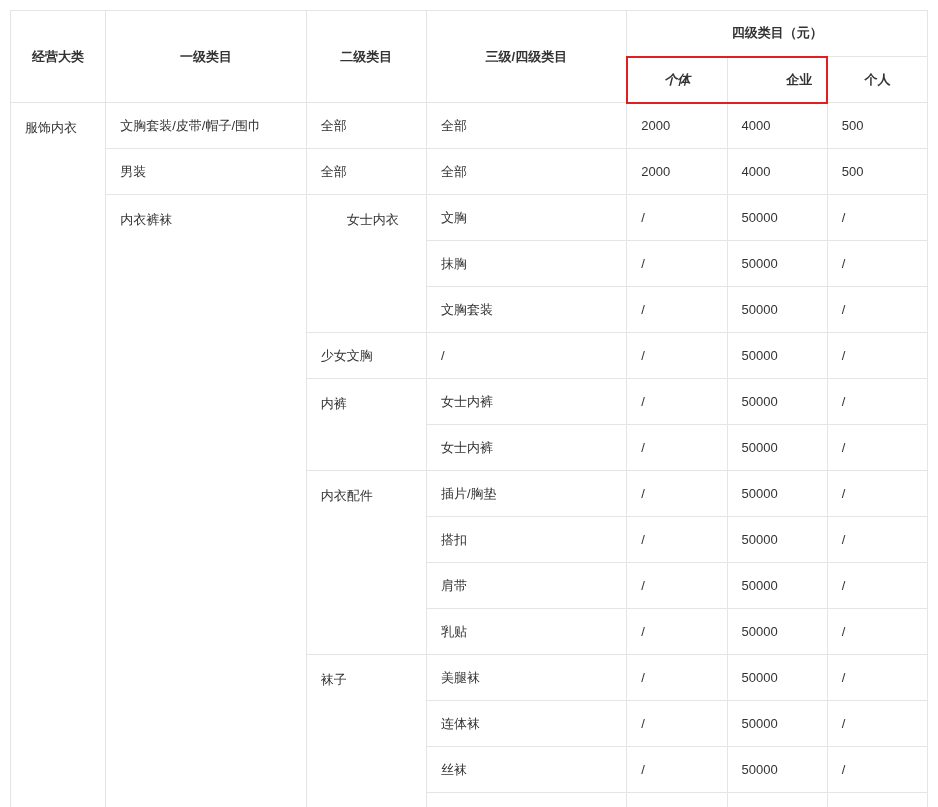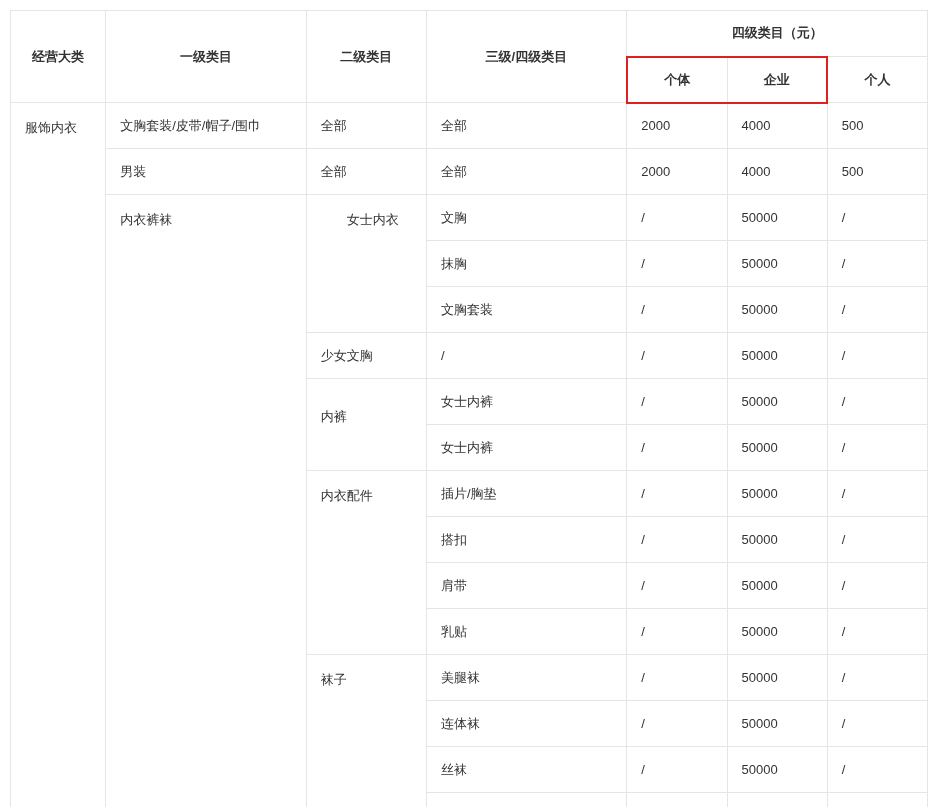--- a/index.html
+++ b/index.html
@@ -30,22 +30,22 @@
     text-align: center;
   }
   .col-major   { width: 95px; }
   .col-primary { width: 200px; }
   .col-second  { width: 120px; }
   .col-third   { width: 200px; }
   .col-p1, .col-p2, .col-p3 { width: 100px; }
   .hl {
     border: 2px solid #e02020 !important;
   }
-  .hl-left  { border-right: 1px solid #e5e5e5 !important; }
-  .hl-right { border-left:  1px solid #e5e5e5 !important; }
+  .hl-left  { border-right: 1px solid #e5e5e5 !important; font-style: italic; }
+  .hl-right { border-left:  1px solid #e5e5e5 !important; text-align: right; }
 </style>
 </head>
 <body>
 
 <table>
   <colgroup>
     <col class="col-major">
       <col class="col-primary">
       <col class="col-second">
     <col class="col-third">
@@ -106,21 +106,21 @@
         <td>/</td>
       </tr>
       <tr>
         <td>少女文胸</td>
         <td>/</td>
         <td>/</td>
         <td>50000</td>
         <td>/</td>
       </tr>
       <tr>
-        <td rowspan="2" style="vertical-align: top; padding-top: 29px; margin-top: 18px;">内裤</td>
+        <td rowspan="2" style="vertical-align: top; padding-top: 16px; margin-top: 18px;">内裤</td>
         <td>女士内裤</td>
         <td>/</td>
         <td>50000</td>
         <td>/</td>
       </tr>
       <tr>
         <td>女士内裤</td>
         <td>/</td>
         <td>50000</td>
         <td>/</td>

